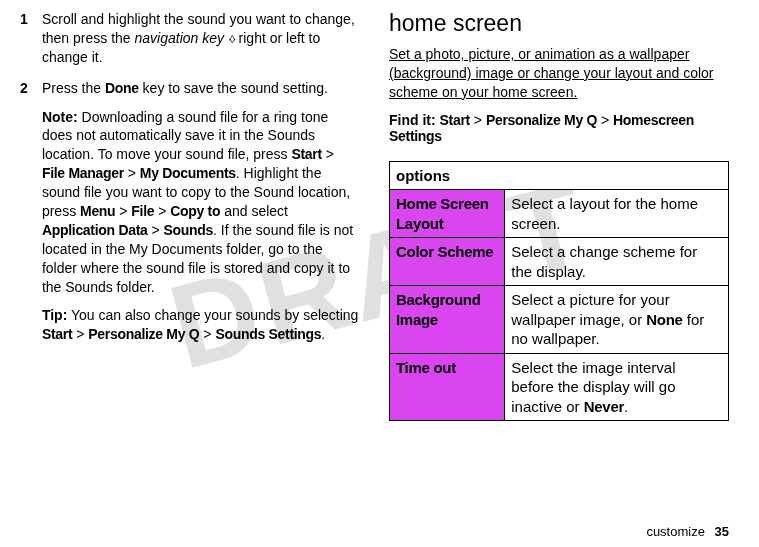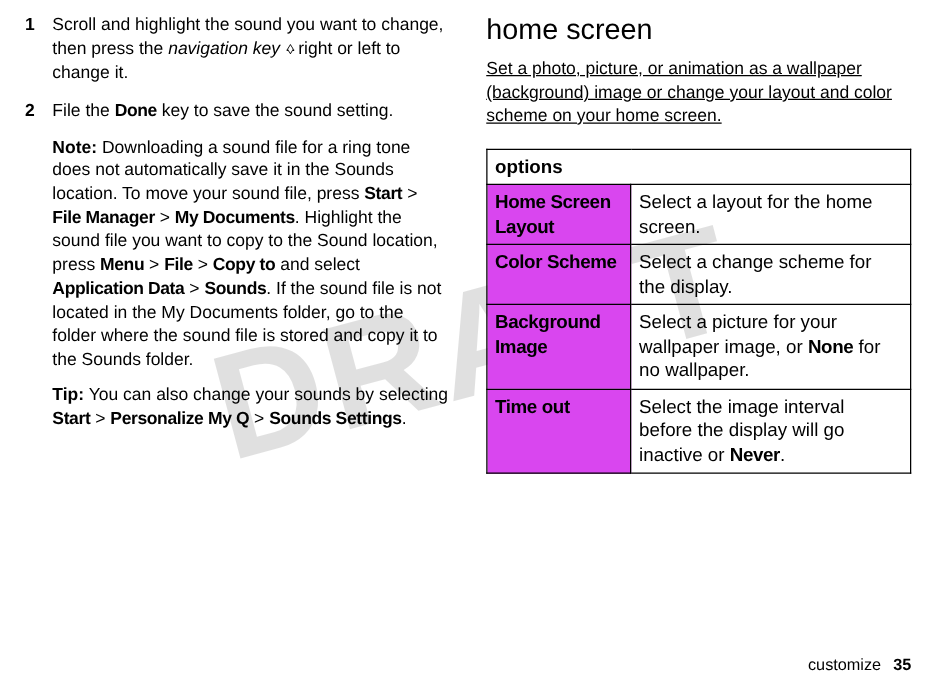--- a/index.html
+++ b/index.html
@@ -87,37 +87,41 @@
       <span class="stepnum">1</span>
       <span class="stepbody">
         <span>Scroll and highlight the sound you want to change, then press the </span><span class="italic">navigation key</span>
         <span class="nav-glyph">·◊·</span><span> right or left to change it.</span>
       </span>
     </div>
 
     <div class="step">
       <span class="stepnum">2</span>
       <span class="stepbody">
-        <span>File the </span><span class="cond">Done</span><span> key to save the sound setting.</span>
+        <span>Press the </span><span class="cond">Done</span><span> key to save the sound setting.</span>
 
         <div class="indent">
           <span class="bold">Note:</span><span> Downloading a sound file for a ring tone does not automatically save it in the Sounds location. To move your sound file, press </span><span class="cond">Start</span><span> &gt; </span><span class="cond">File Manager</span><span> &gt; </span><span class="cond">My Documents</span><span>. Highlight the sound file you want to copy to the Sound location, press </span><span class="cond">Menu</span><span> &gt; </span><span class="cond">File</span><span> &gt; </span><span class="cond">Copy to</span><span> and select </span><span class="cond">Application Data</span><span> &gt; </span><span class="cond">Sounds</span><span>. If the sound file is not located in the My Documents folder, go to the folder where the sound file is stored and copy it to the Sounds folder.</span>
         </div>
 
         <div class="indent">
           <span class="bold">Tip:</span><span> You can also change your sounds by selecting </span><span class="cond">Start</span><span> &gt; </span><span class="cond">Personalize My Q</span><span> &gt; </span><span class="cond">Sounds Settings</span><span>.</span>
         </div>
       </span>
     </div>
 
   </div>
 
   <div class="col">
     <h2 class="section">home screen</h2>
     <p class="para">Set a photo, picture, or animation as a wallpaper (background) image or change your layout and color scheme on your home screen.</p>
+    <p class="findit">
+      <span class="bold">Find it:</span>
+      <span class="cond">Start</span><span> &gt; </span><span class="cond">Personalize My Q</span><span> &gt; </span><span class="cond">Homescreen Settings</span>
+    </p>
 
     <table class="opts">
       <tbody>
           <tr>
         <th colspan="2">options</th>
       </tr>
       <tr>
         <td class="label cond">Home Screen Layout</td>
         <td><span>Select a layout for the home screen.</span></td>
       </tr>

